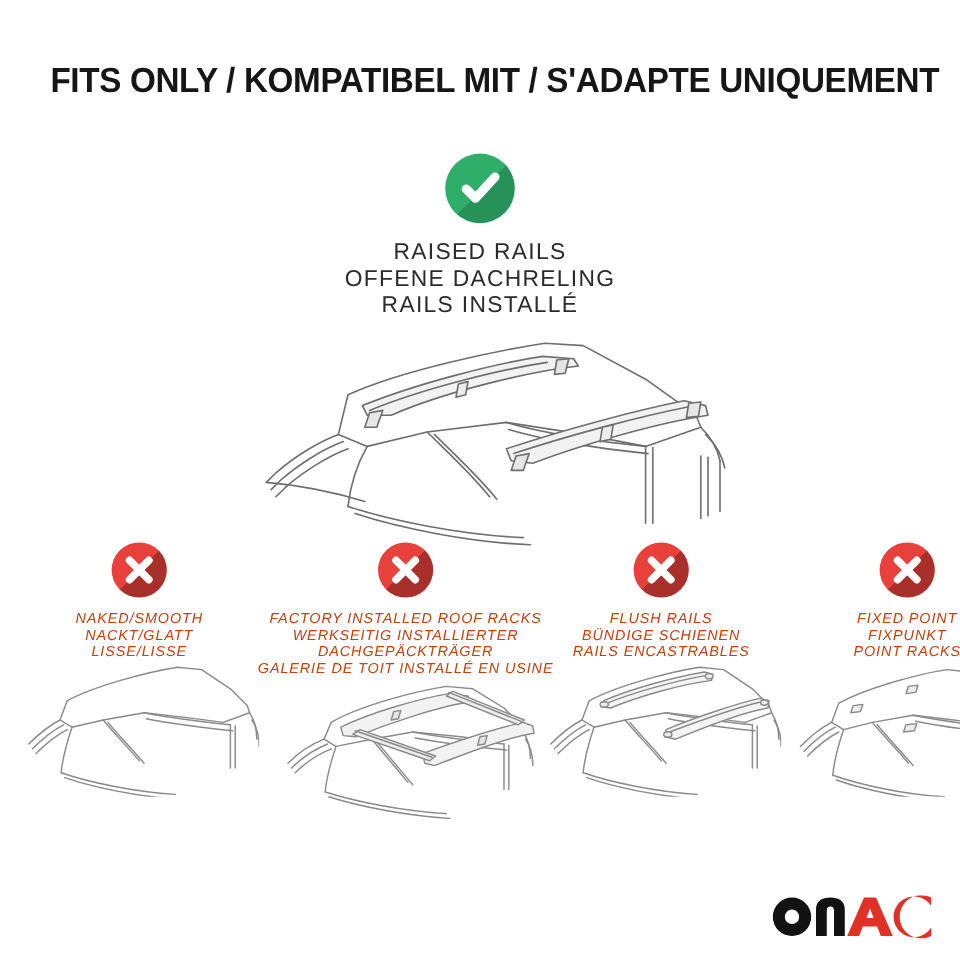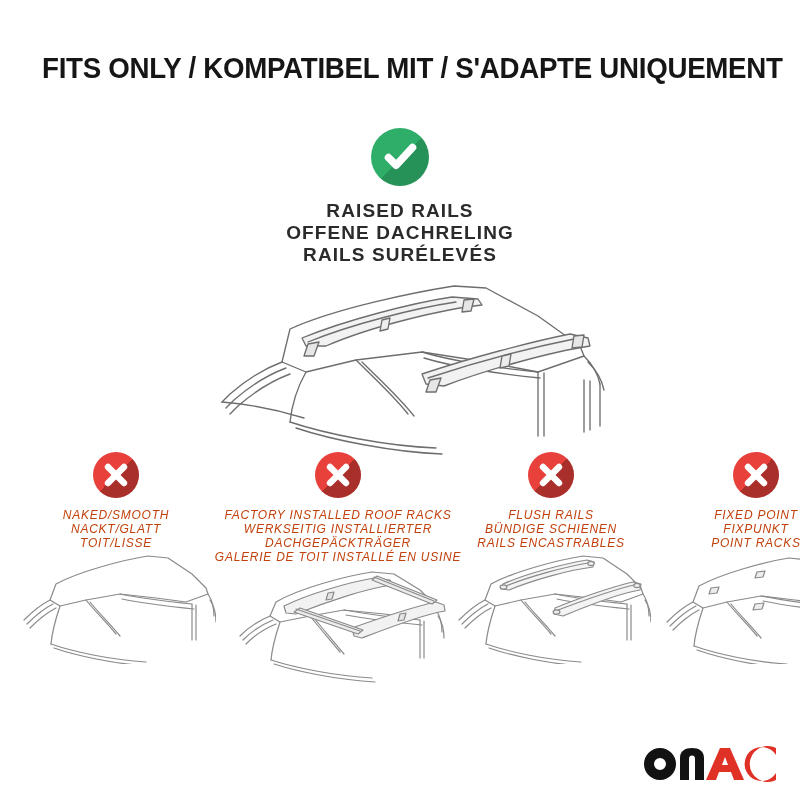--- a/index.html
+++ b/index.html
@@ -62,21 +62,21 @@
   .badge svg { position: absolute; left: 0; top: 0; }
 
   .caption {
     margin-top: 14px;
     font-size: 19px;
     line-height: 1.16;
     letter-spacing: 1.1px;
     color: #2b2b2b;
     font-weight: normal;
   }
-  .caption div { white-space: nowrap; font-weight: bold; }
+  .caption div { white-space: nowrap; }
 
   
   #hero-illustration {
     position: absolute;
     left: 186px;
     top: 276px;
     width: 430px;
     height: 180px;
   }
 
@@ -139,21 +139,21 @@
   <div class="badge ok">
     <div class="shadow"></div>
     <svg width="58" height="58" viewBox="0 0 58 58" aria-hidden="true">
       <path d="M17.5 29.6 L25.2 37.2 L41.5 19.5" fill="none" stroke="#ffffff" stroke-width="7.6" stroke-linecap="round" stroke-linejoin="round"></path>
     </svg>
   </div>
 
   <div class="caption">
     <div>RAISED RAILS</div>
     <div>OFFENE DACHRELING</div>
-    <div>RAILS SURÉLEVÉS</div>
+    <div>RAILS INSTALLÉ</div>
   </div>
 </div>
 
 <div id="hero-illustration">
   <svg class="line-art" width="430" height="180" viewBox="0 0 430 180" aria-hidden="true">
     <g fill="none" stroke="#6e6e6e" stroke-width="1.35" stroke-linejoin="round" stroke-linecap="round">
 
       <path d="M104 53 C150 32 230 16 268 10 L300 12 L352 40 L394 70 L398 80
                L352 96 L300 86 L236 76 L170 84 L120 96 L96 86 Z" fill="#ffffff"></path>
 
@@ -213,21 +213,21 @@
       <svg width="46" height="46" viewBox="0 0 46 46" aria-hidden="true">
         <g stroke="#ffffff" stroke-width="6.4" stroke-linecap="round">
           <line x1="15" y1="15" x2="31" y2="31"></line>
           <line x1="31" y1="15" x2="15" y2="31"></line>
         </g>
       </svg>
     </div>
     <div class="cap">
       <div>NAKED/SMOOTH</div>
       <div>NACKT/GLATT</div>
-      <div>TOIT/LISSE</div>
+      <div>LISSE/LISSE</div>
     </div>
     <div class="art">
       <svg class="line-art" width="200" height="120" viewBox="0 0 200 120" aria-hidden="true">
         <g fill="none" stroke="#8a8a8a" stroke-width="1.2" stroke-linejoin="round" stroke-linecap="round">
           <path d="M40 40 C62 28 106 16 132 12 L152 14 L176 30 L190 44 L192 50
                    L170 58 L140 54 L104 50 L70 56 L44 62 L34 56 Z" fill="#ffffff"></path>
           <path d="M34 56 C26 60 16 68 8 76"></path>
           <path d="M37 60 C29 64 19 72 11 80"></path>
           <path d="M40 64 C32 68 22 76 14 84"></path>
           <path d="M44 62 C40 74 36 88 35 100"></path>

